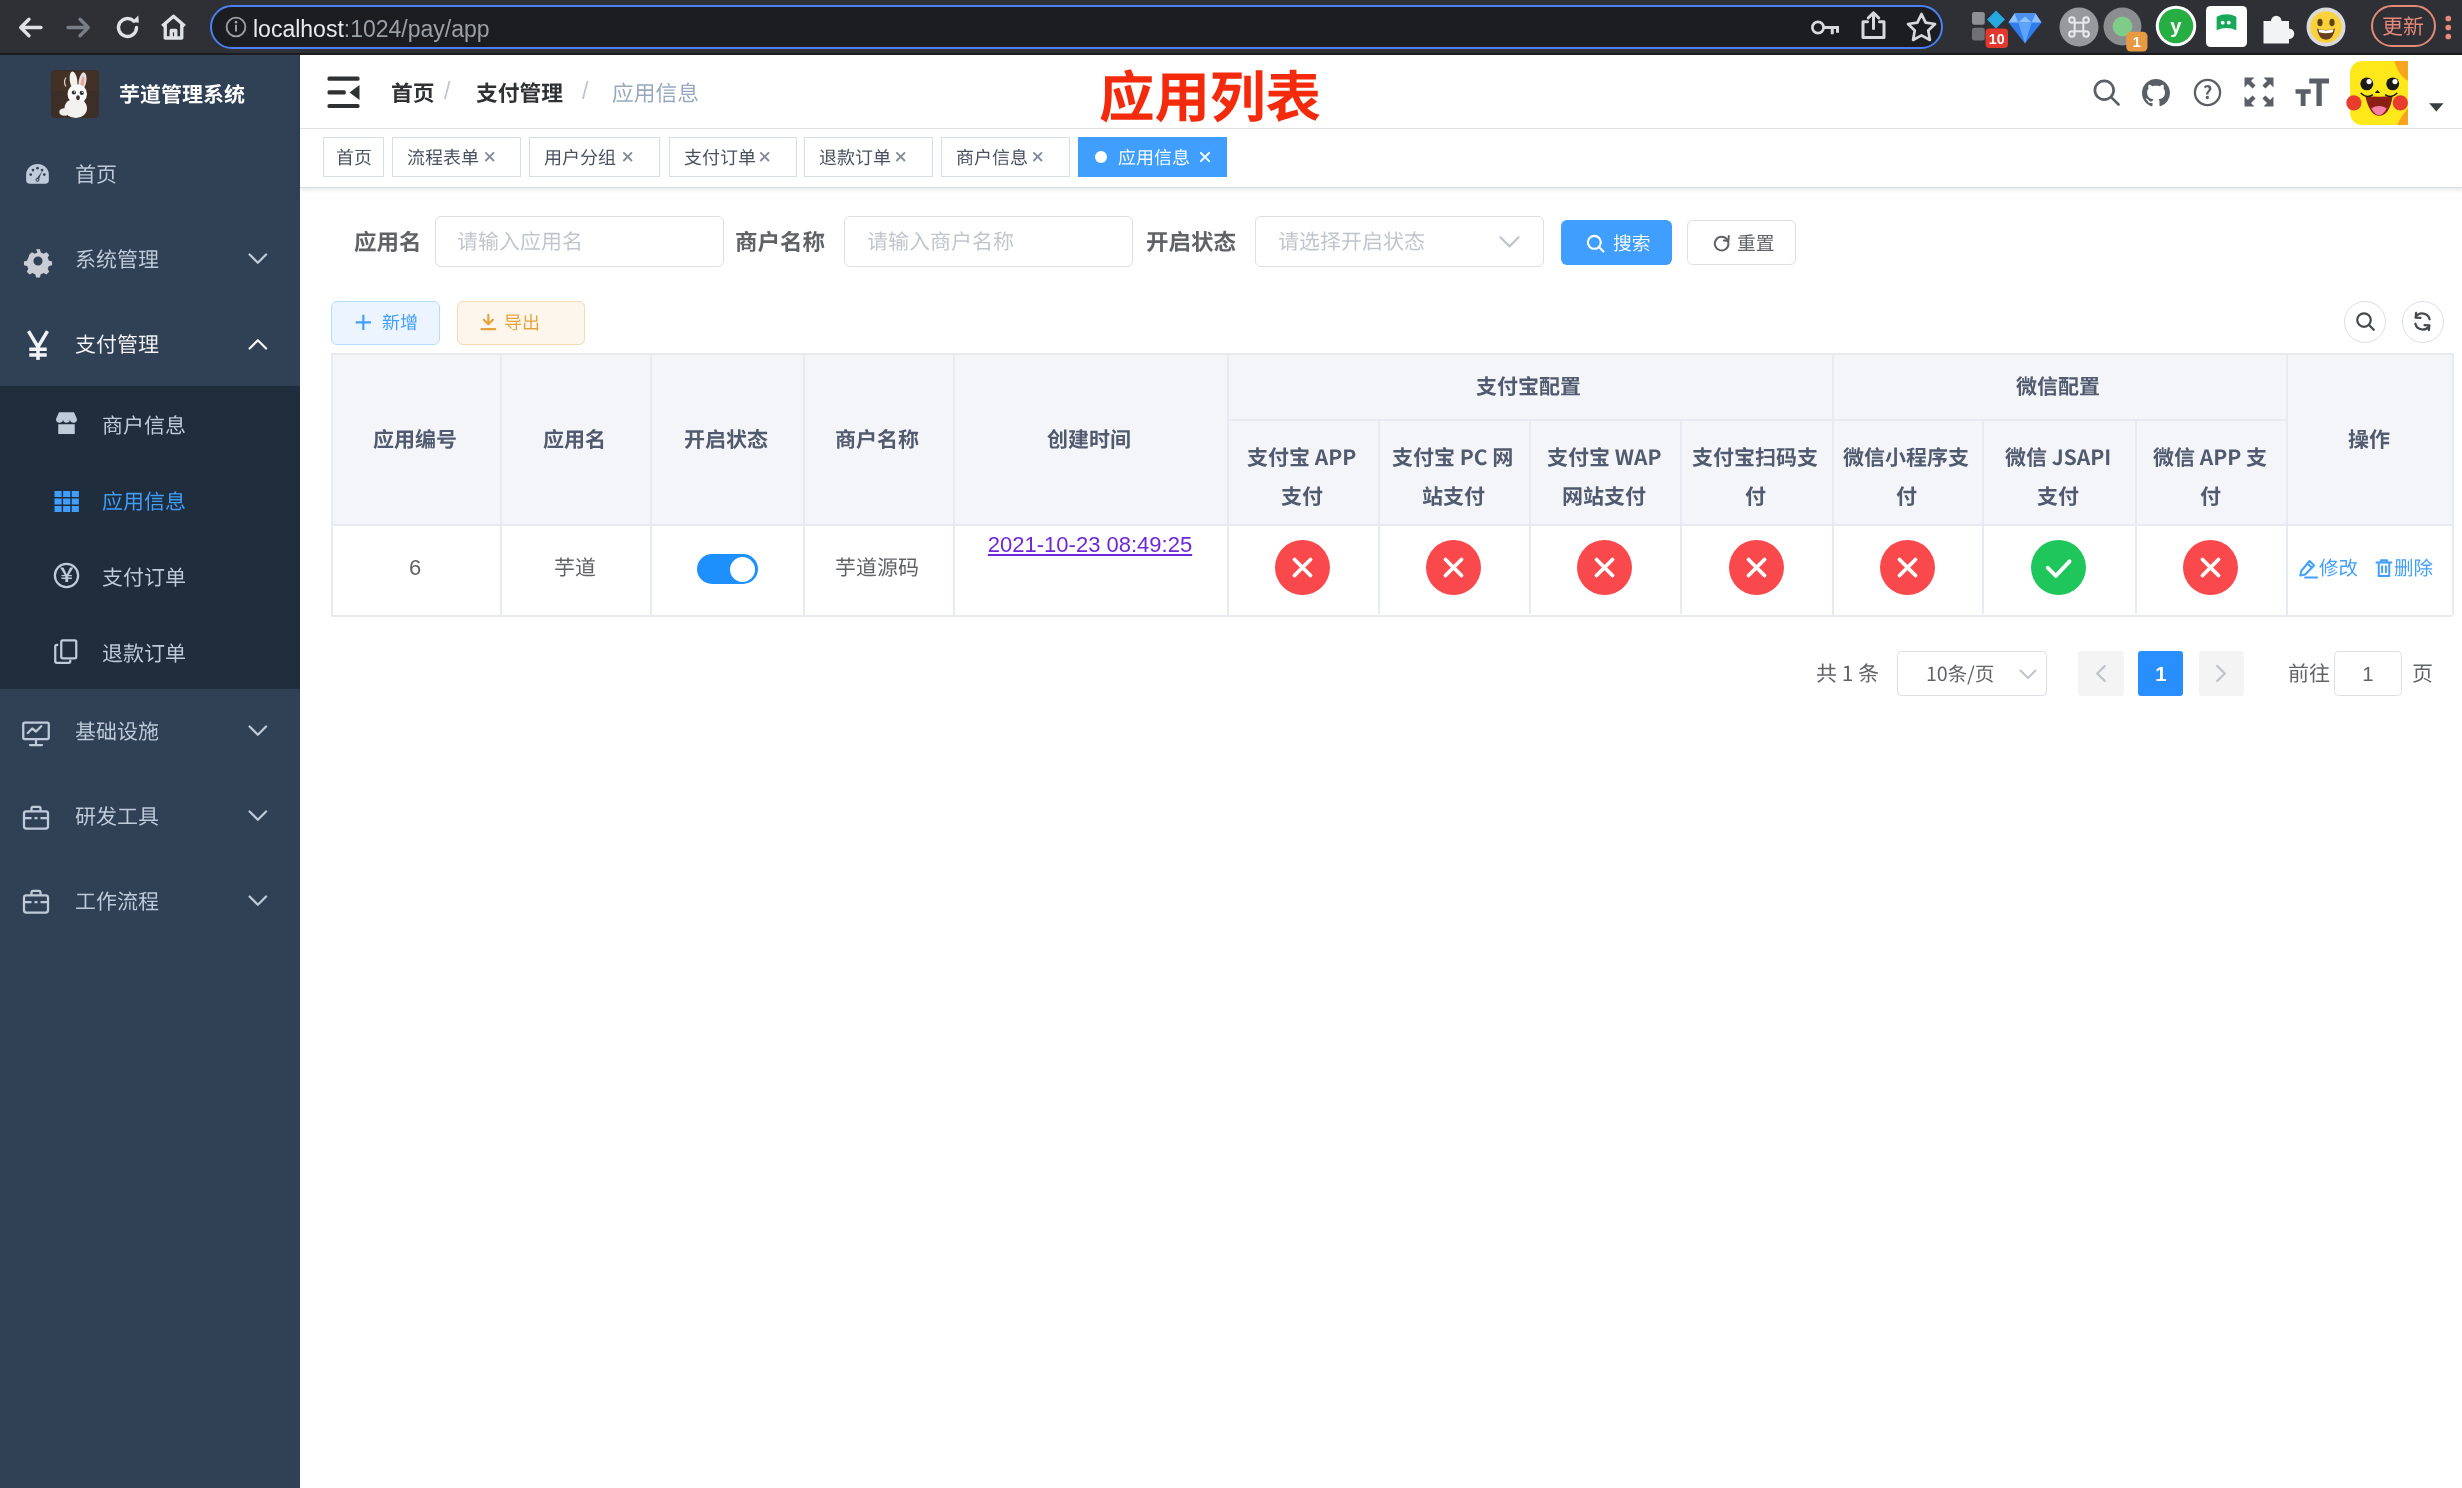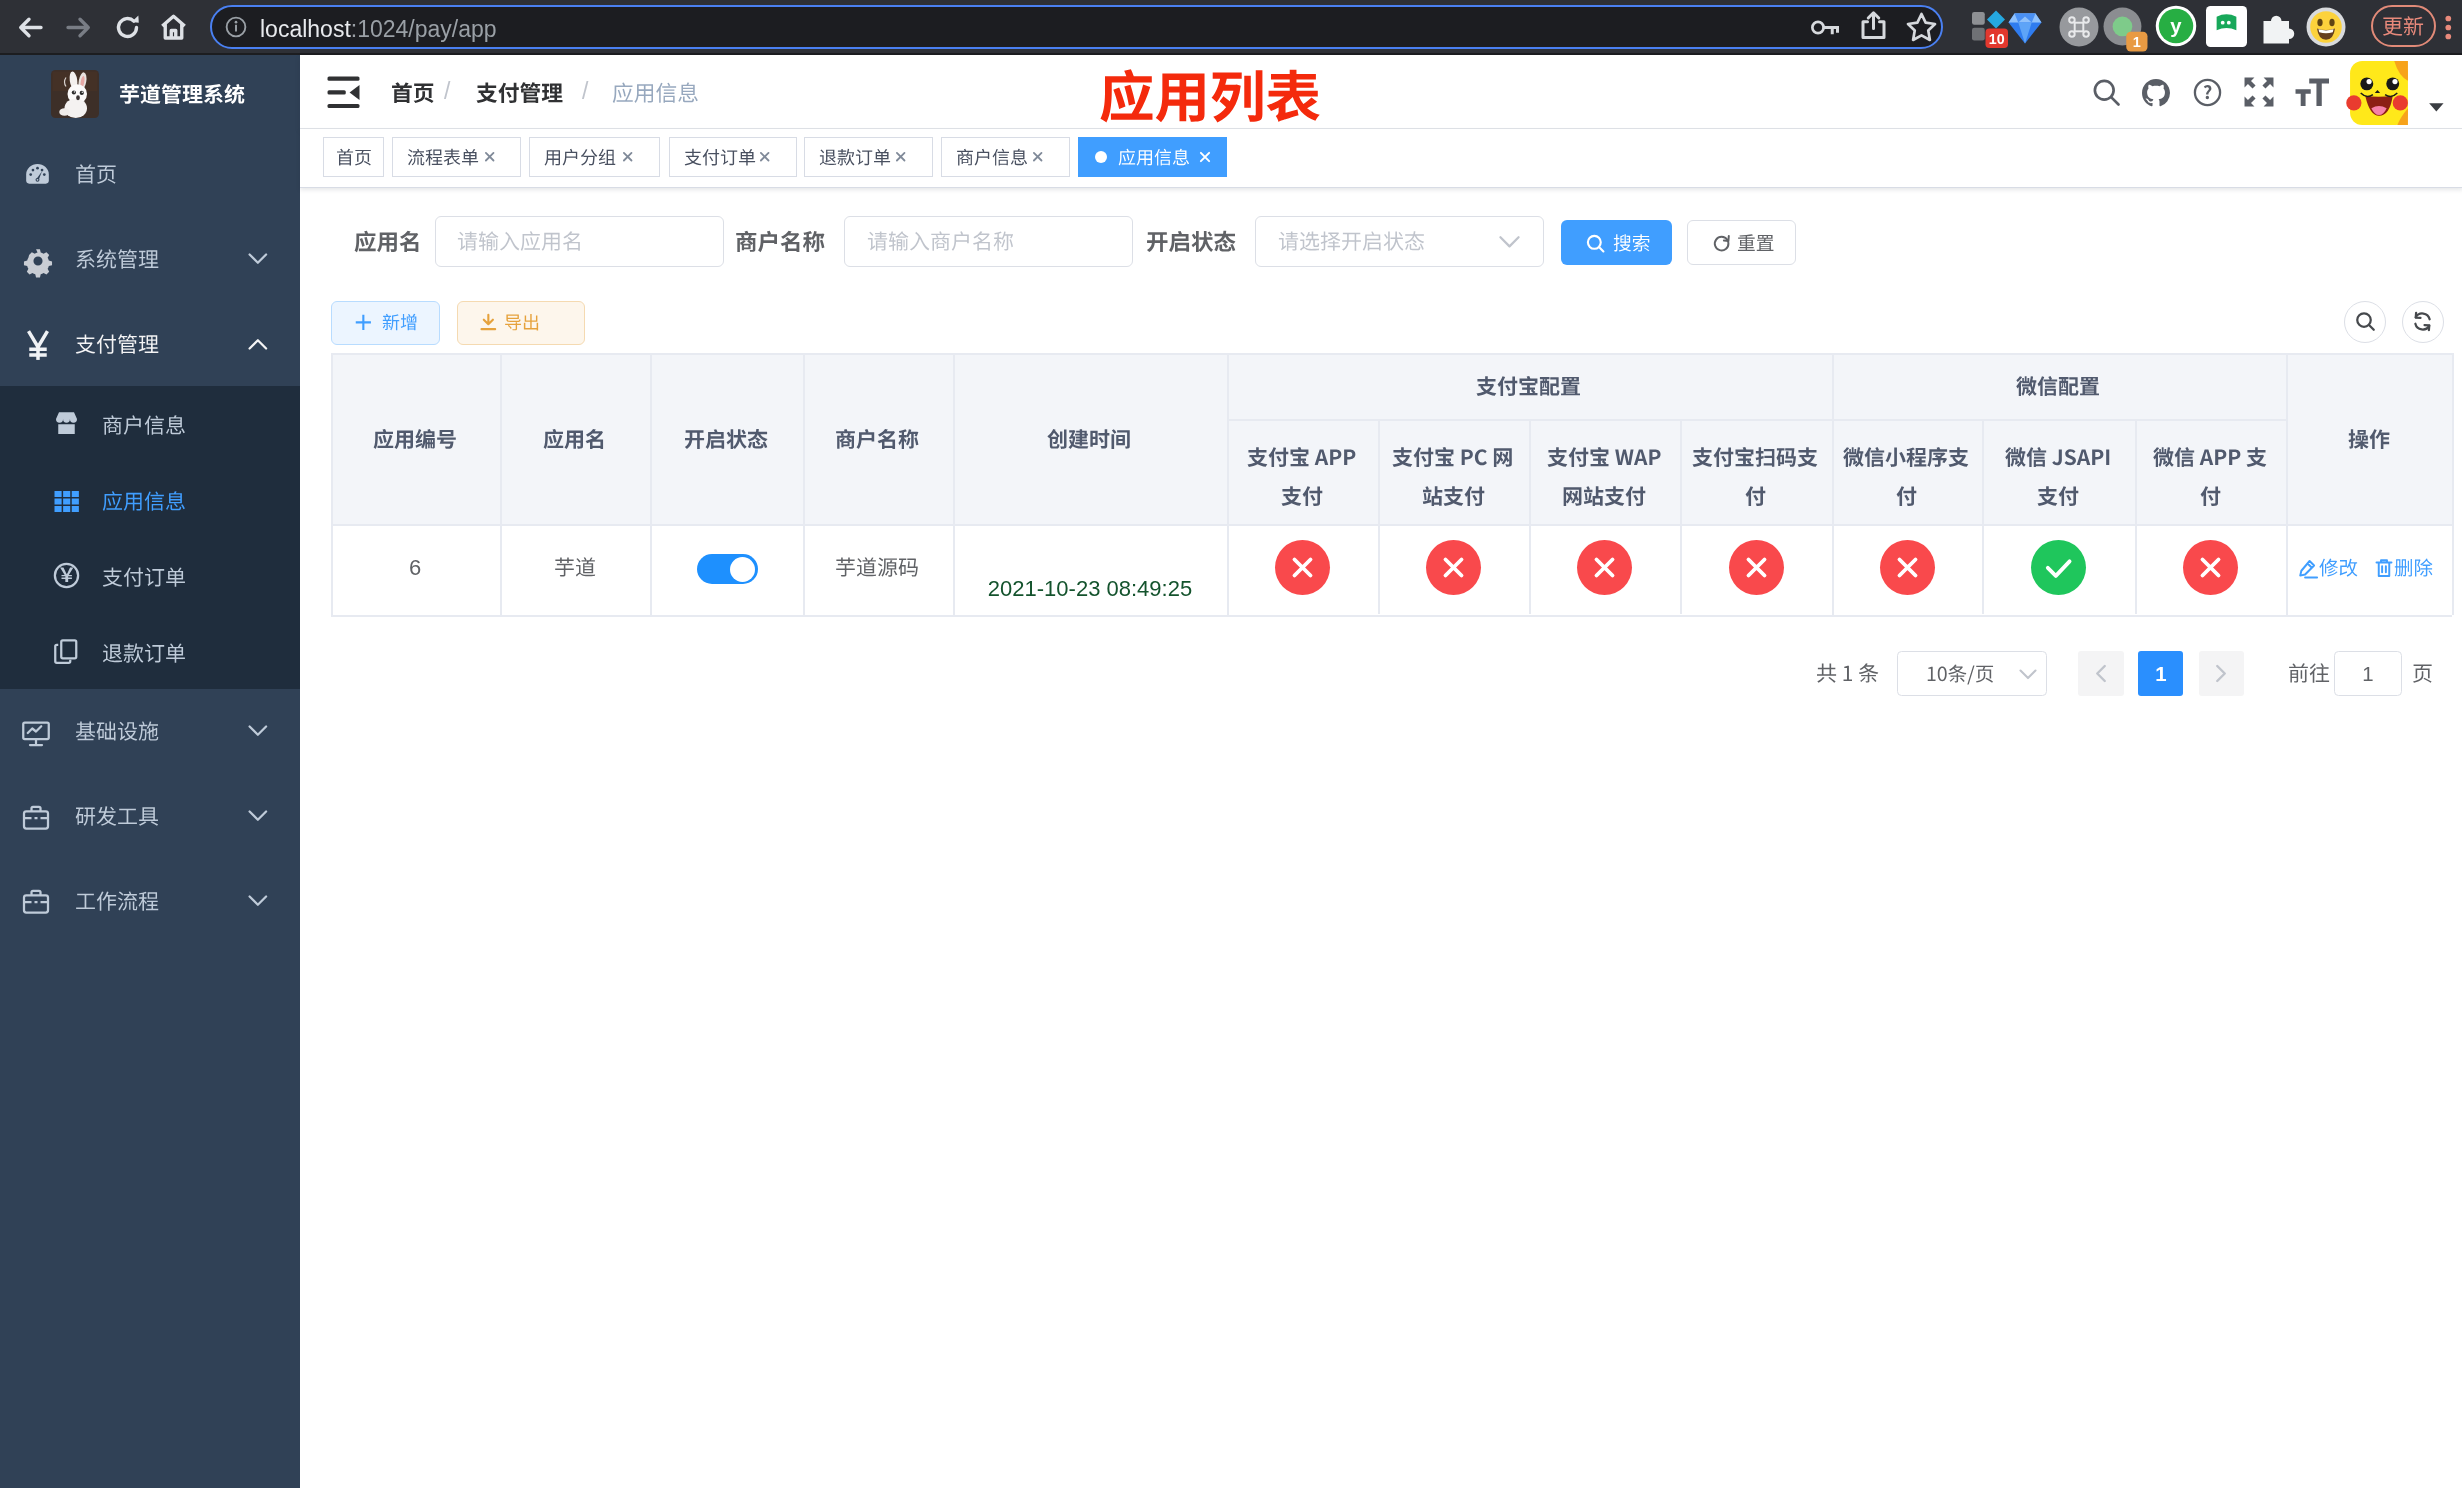--- a/index.html
+++ b/index.html
@@ -24,21 +24,21 @@
     <g stroke="#dee1e6" stroke-width="4.5" fill="none" stroke-linejoin="round">
       <path d="M7 20 L22 7 L37 20 M11 17.5 V36 H33 V17.5 M19 36 V26 H25 V36"></path>
     </g>
   </svg>
 <div style="position:absolute;left:210px;top:5.3px;width:1733px;height:44px;border-radius:22px;background:#1c1d21;border:2.3px solid #4a80f2;box-sizing:border-box"></div>
 <svg style="position:absolute;left:224px;top:15px;width:24px;height:24px;overflow:visible" viewBox="0 0 32 32">
     <circle cx="16" cy="16" r="12.5" stroke="#9aa0a6" stroke-width="2.5" fill="none"></circle>
     <rect x="14.7" y="13" width="2.6" height="9" fill="#9aa0a6"></rect>
     <circle cx="16" cy="9.5" r="1.8" fill="#9aa0a6"></circle>
   </svg>
-<div style="position:absolute;left:260px;top:16px;font:400 23px 'Liberation Sans',sans-serif;color:#e8eaed;white-space:pre">localhost<span style="color:#9aa0a6">:1024/pay/app</span></div>
+<div style="position:absolute;left:253px;top:16px;font:400 23px 'Liberation Sans',sans-serif;color:#e8eaed;white-space:pre">localhost<span style="color:#9aa0a6">:1024/pay/app</span></div>
 <svg style="position:absolute;left:1809px;top:10.6px;width:33px;height:33px;overflow:visible" viewBox="0 0 44 44">
     <g fill="#d6d9dd">
       <circle cx="12" cy="22" r="7.5" fill="none" stroke="#d6d9dd" stroke-width="3.6"></circle>
       <rect x="18" y="20" width="22" height="4"></rect>
       <rect x="29" y="23" width="4" height="8"></rect>
       <rect x="36" y="23" width="4" height="6"></rect>
     </g>
   </svg>
 <svg style="position:absolute;left:1857px;top:9px;width:33px;height:33px;overflow:visible" viewBox="0 0 44 44">
     <g stroke="#d6d9dd" stroke-width="4" fill="none" stroke-linejoin="round" stroke-linecap="round">
@@ -525,21 +525,21 @@
   </svg>
 <div style="position:absolute;left:415px;top:555px;font:400 22px 'Liberation Sans',sans-serif;color:#606266;white-space:pre;letter-spacing:0;transform:translateX(-50%);">6</div>
 <svg class="t" style="left:554px;top:575px" viewBox="0 0 2 2" width="1.5" height="1.5">
     <path d="M17.6 -23.5V-20.6H10.3V-23.5H8.2V-20.6H1.8V-18.7H8.2V-16H10.3V-18.7H17.6V-16H19.7V-18.7H26.2V-20.6H19.7V-23.5ZM1.6 -8.8V-6.8H13.1V-0.6C13.1 -0.1 12.9 0.1 12.3 0.1C11.8 0.1 9.8 0.1 7.7 0C8.1 0.6 8.4 1.5 8.5 2.1C11.1 2.1 12.9 2.1 13.8 1.8C14.8 1.4 15.2 0.8 15.2 -0.5V-6.8H26.4V-8.8H15.2V-13.1H24.4V-15.1H3.8V-13.1H13.1V-8.8Z M29.8 -21.4C31.3 -20 33 -18 33.8 -16.7L35.5 -17.9C34.7 -19.2 32.9 -21.1 31.4 -22.4ZM40.7 -10.3H50.1V-8H40.7ZM40.7 -6.5H50.1V-4.1H40.7ZM40.7 -14.1H50.1V-11.8H40.7ZM38.8 -15.7V-2.5H52.2V-15.7H45.5C45.8 -16.4 46.1 -17.2 46.5 -18.1H54.5V-19.8H49.3C50 -20.7 50.7 -21.9 51.3 -22.9L49.3 -23.5C48.8 -22.4 47.9 -20.9 47.2 -19.8H41.9L43.4 -20.5C43 -21.4 42.1 -22.7 41.3 -23.6L39.6 -22.9C40.3 -22 41.1 -20.7 41.5 -19.8H36.7V-18.1H44.1C44 -17.3 43.7 -16.4 43.5 -15.7ZM35.3 -13.5H29.4V-11.6H33.3V-2.9C32.1 -2.4 30.6 -1.2 29.2 0.2L30.5 1.9C31.9 0.2 33.3 -1.3 34.4 -1.3C35 -1.3 35.9 -0.5 37.1 0.2C39 1.3 41.4 1.6 44.7 1.6C47.4 1.6 52.3 1.4 54.3 1.3C54.4 0.7 54.7 -0.3 54.9 -0.8C52.2 -0.5 48 -0.3 44.8 -0.3C41.7 -0.3 39.3 -0.5 37.5 -1.5C36.5 -2 35.9 -2.5 35.3 -2.8Z" fill="#606266"></path>
   </svg>
 <div style="position:absolute;left:697px;top:554px;width:61px;height:30px;border-radius:15px;background:#1e90fe"></div>
 <div style="position:absolute;left:730px;top:557px;width:25px;height:25px;border-radius:50%;background:#fff"></div>
 <svg class="t" style="left:835px;top:575px" viewBox="0 0 2 2" width="1.5" height="1.5">
     <path d="M17.6 -23.5V-20.6H10.3V-23.5H8.2V-20.6H1.8V-18.7H8.2V-16H10.3V-18.7H17.6V-16H19.7V-18.7H26.2V-20.6H19.7V-23.5ZM1.6 -8.8V-6.8H13.1V-0.6C13.1 -0.1 12.9 0.1 12.3 0.1C11.8 0.1 9.8 0.1 7.7 0C8.1 0.6 8.4 1.5 8.5 2.1C11.1 2.1 12.9 2.1 13.8 1.8C14.8 1.4 15.2 0.8 15.2 -0.5V-6.8H26.4V-8.8H15.2V-13.1H24.4V-15.1H3.8V-13.1H13.1V-8.8Z M29.8 -21.4C31.3 -20 33 -18 33.8 -16.7L35.5 -17.9C34.7 -19.2 32.9 -21.1 31.4 -22.4ZM40.7 -10.3H50.1V-8H40.7ZM40.7 -6.5H50.1V-4.1H40.7ZM40.7 -14.1H50.1V-11.8H40.7ZM38.8 -15.7V-2.5H52.2V-15.7H45.5C45.8 -16.4 46.1 -17.2 46.5 -18.1H54.5V-19.8H49.3C50 -20.7 50.7 -21.9 51.3 -22.9L49.3 -23.5C48.8 -22.4 47.9 -20.9 47.2 -19.8H41.9L43.4 -20.5C43 -21.4 42.1 -22.7 41.3 -23.6L39.6 -22.9C40.3 -22 41.1 -20.7 41.5 -19.8H36.7V-18.1H44.1C44 -17.3 43.7 -16.4 43.5 -15.7ZM35.3 -13.5H29.4V-11.6H33.3V-2.9C32.1 -2.4 30.6 -1.2 29.2 0.2L30.5 1.9C31.9 0.2 33.3 -1.3 34.4 -1.3C35 -1.3 35.9 -0.5 37.1 0.2C39 1.3 41.4 1.6 44.7 1.6C47.4 1.6 52.3 1.4 54.3 1.3C54.4 0.7 54.7 -0.3 54.9 -0.8C52.2 -0.5 48 -0.3 44.8 -0.3C41.7 -0.3 39.3 -0.5 37.5 -1.5C36.5 -2 35.9 -2.5 35.3 -2.8Z M71 -11.4H79.6V-8.9H71ZM71 -15.4H79.6V-13H71ZM70.1 -5.7C69.3 -3.9 68.1 -1.9 66.8 -0.5C67.3 -0.3 68.1 0.3 68.5 0.6C69.7 -0.9 71.1 -3.2 72 -5.2ZM78.1 -5.3C79.2 -3.5 80.5 -1.1 81.1 0.3L83.1 -0.6C82.4 -1.9 81 -4.3 79.9 -6ZM58.4 -21.8C60 -20.8 62.1 -19.4 63.1 -18.5L64.4 -20.2C63.3 -21 61.2 -22.3 59.7 -23.2ZM57.1 -14.2C58.6 -13.3 60.7 -12 61.8 -11.2L63 -12.9C61.9 -13.7 59.8 -14.9 58.3 -15.7ZM57.7 0.7 59.5 1.8C60.9 -0.8 62.4 -4.3 63.6 -7.2L61.9 -8.4C60.6 -5.2 58.9 -1.5 57.7 0.7ZM65.5 -22.1V-14.5C65.5 -9.9 65.2 -3.5 62 1C62.5 1.2 63.4 1.8 63.7 2.1C67.1 -2.6 67.5 -9.6 67.5 -14.5V-20.2H82.6V-22.1ZM74.2 -19.9C74 -19 73.7 -17.9 73.4 -17H69.1V-7.3H74.2V0C74.2 0.3 74.1 0.4 73.7 0.4C73.4 0.4 72.1 0.4 70.8 0.4C71.1 1 71.3 1.7 71.4 2.2C73.2 2.2 74.5 2.2 75.2 1.9C76 1.6 76.2 1.1 76.2 0.1V-7.3H81.6V-17H75.4C75.8 -17.7 76.2 -18.6 76.5 -19.4Z M95.5 -5.7V-3.8H106.2V-5.7ZM97.7 -18.2C97.6 -15.4 97.2 -11.7 96.8 -9.4H97.4L108.2 -9.4C107.6 -3.3 107 -0.8 106.3 -0.1C106 0.2 105.7 0.3 105.2 0.3C104.7 0.3 103.5 0.3 102.1 0.1C102.5 0.6 102.6 1.5 102.7 2C104 2.1 105.3 2.1 106.1 2.1C106.9 2 107.4 1.8 108 1.2C109 0.2 109.6 -2.7 110.3 -10.3C110.3 -10.6 110.3 -11.2 110.3 -11.2H106.8C107.3 -14.7 107.7 -18.9 108 -21.8L106.5 -22L106.1 -21.9H96.4V-19.9H105.8C105.6 -17.5 105.2 -14.1 104.9 -11.2H99C99.3 -13.3 99.6 -15.9 99.7 -18.1ZM85.4 -22V-20.1H88.8C88.1 -15.8 86.8 -11.8 84.8 -9.2C85.1 -8.6 85.6 -7.4 85.8 -6.9C86.3 -7.6 86.8 -8.4 87.2 -9.2V1H89.1V-1.3H94.2V-13.4H89.1C89.8 -15.5 90.4 -17.8 90.9 -20.1H95V-22ZM89.1 -11.5H92.4V-3.2H89.1Z" fill="#606266"></path>
   </svg>
-<div style="position:absolute;left:1090px;top:576px;font:400 22px 'Liberation Sans',sans-serif;color:#14532d;white-space:pre;letter-spacing:0;transform:translateX(-50%);">2021-10-23 08:49:25</div>
+<div style="position:absolute;left:1090px;top:532px;font:400 22px 'Liberation Sans',sans-serif;color:#6d28d9;white-space:pre;letter-spacing:0;transform:translateX(-50%);text-decoration:underline;">2021-10-23 08:49:25</div>
 <svg style="position:absolute;left:1275px;top:540px;width:55px;height:55px;overflow:visible" viewBox="0 0 72 72">
     <circle cx="36" cy="36" r="36" fill="#f9494c"></circle>
     <path d="M25.5 25.5 L46.5 46.5 M46.5 25.5 L25.5 46.5" stroke="#fff" stroke-width="5" stroke-linecap="round"></path>
   </svg>
 <svg style="position:absolute;left:1426px;top:540px;width:55px;height:55px;overflow:visible" viewBox="0 0 72 72">
     <circle cx="36" cy="36" r="36" fill="#f9494c"></circle>
     <path d="M25.5 25.5 L46.5 46.5 M46.5 25.5 L25.5 46.5" stroke="#fff" stroke-width="5" stroke-linecap="round"></path>
   </svg>
 <svg style="position:absolute;left:1577px;top:540px;width:55px;height:55px;overflow:visible" viewBox="0 0 72 72">
     <circle cx="36" cy="36" r="36" fill="#f9494c"></circle>

